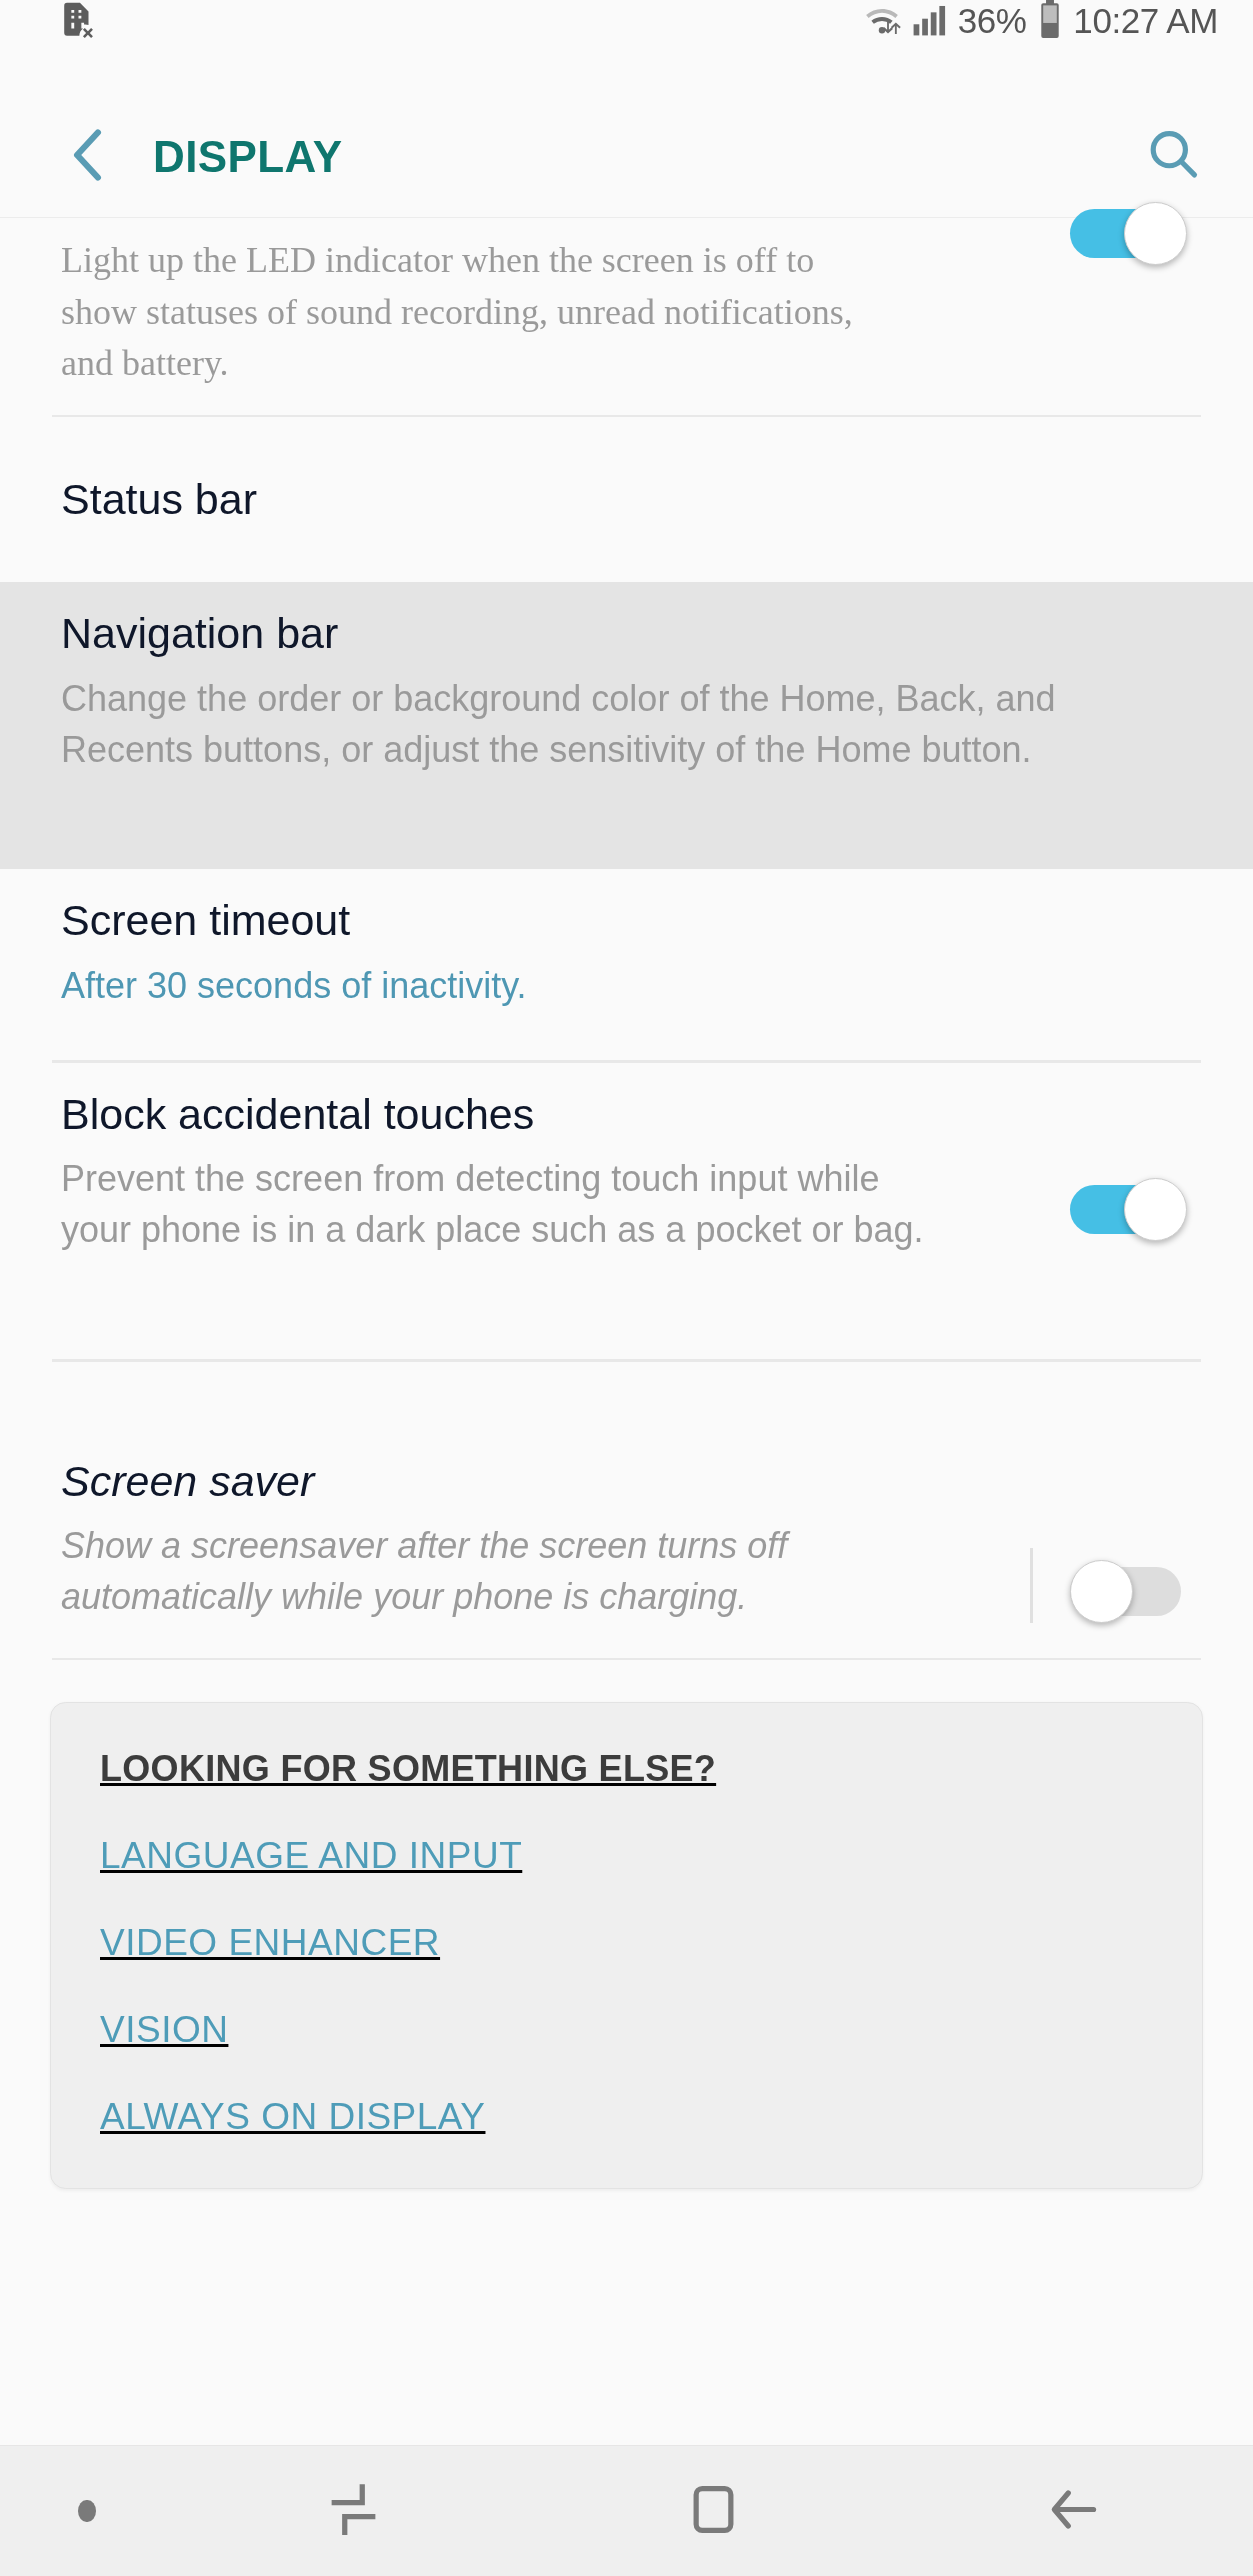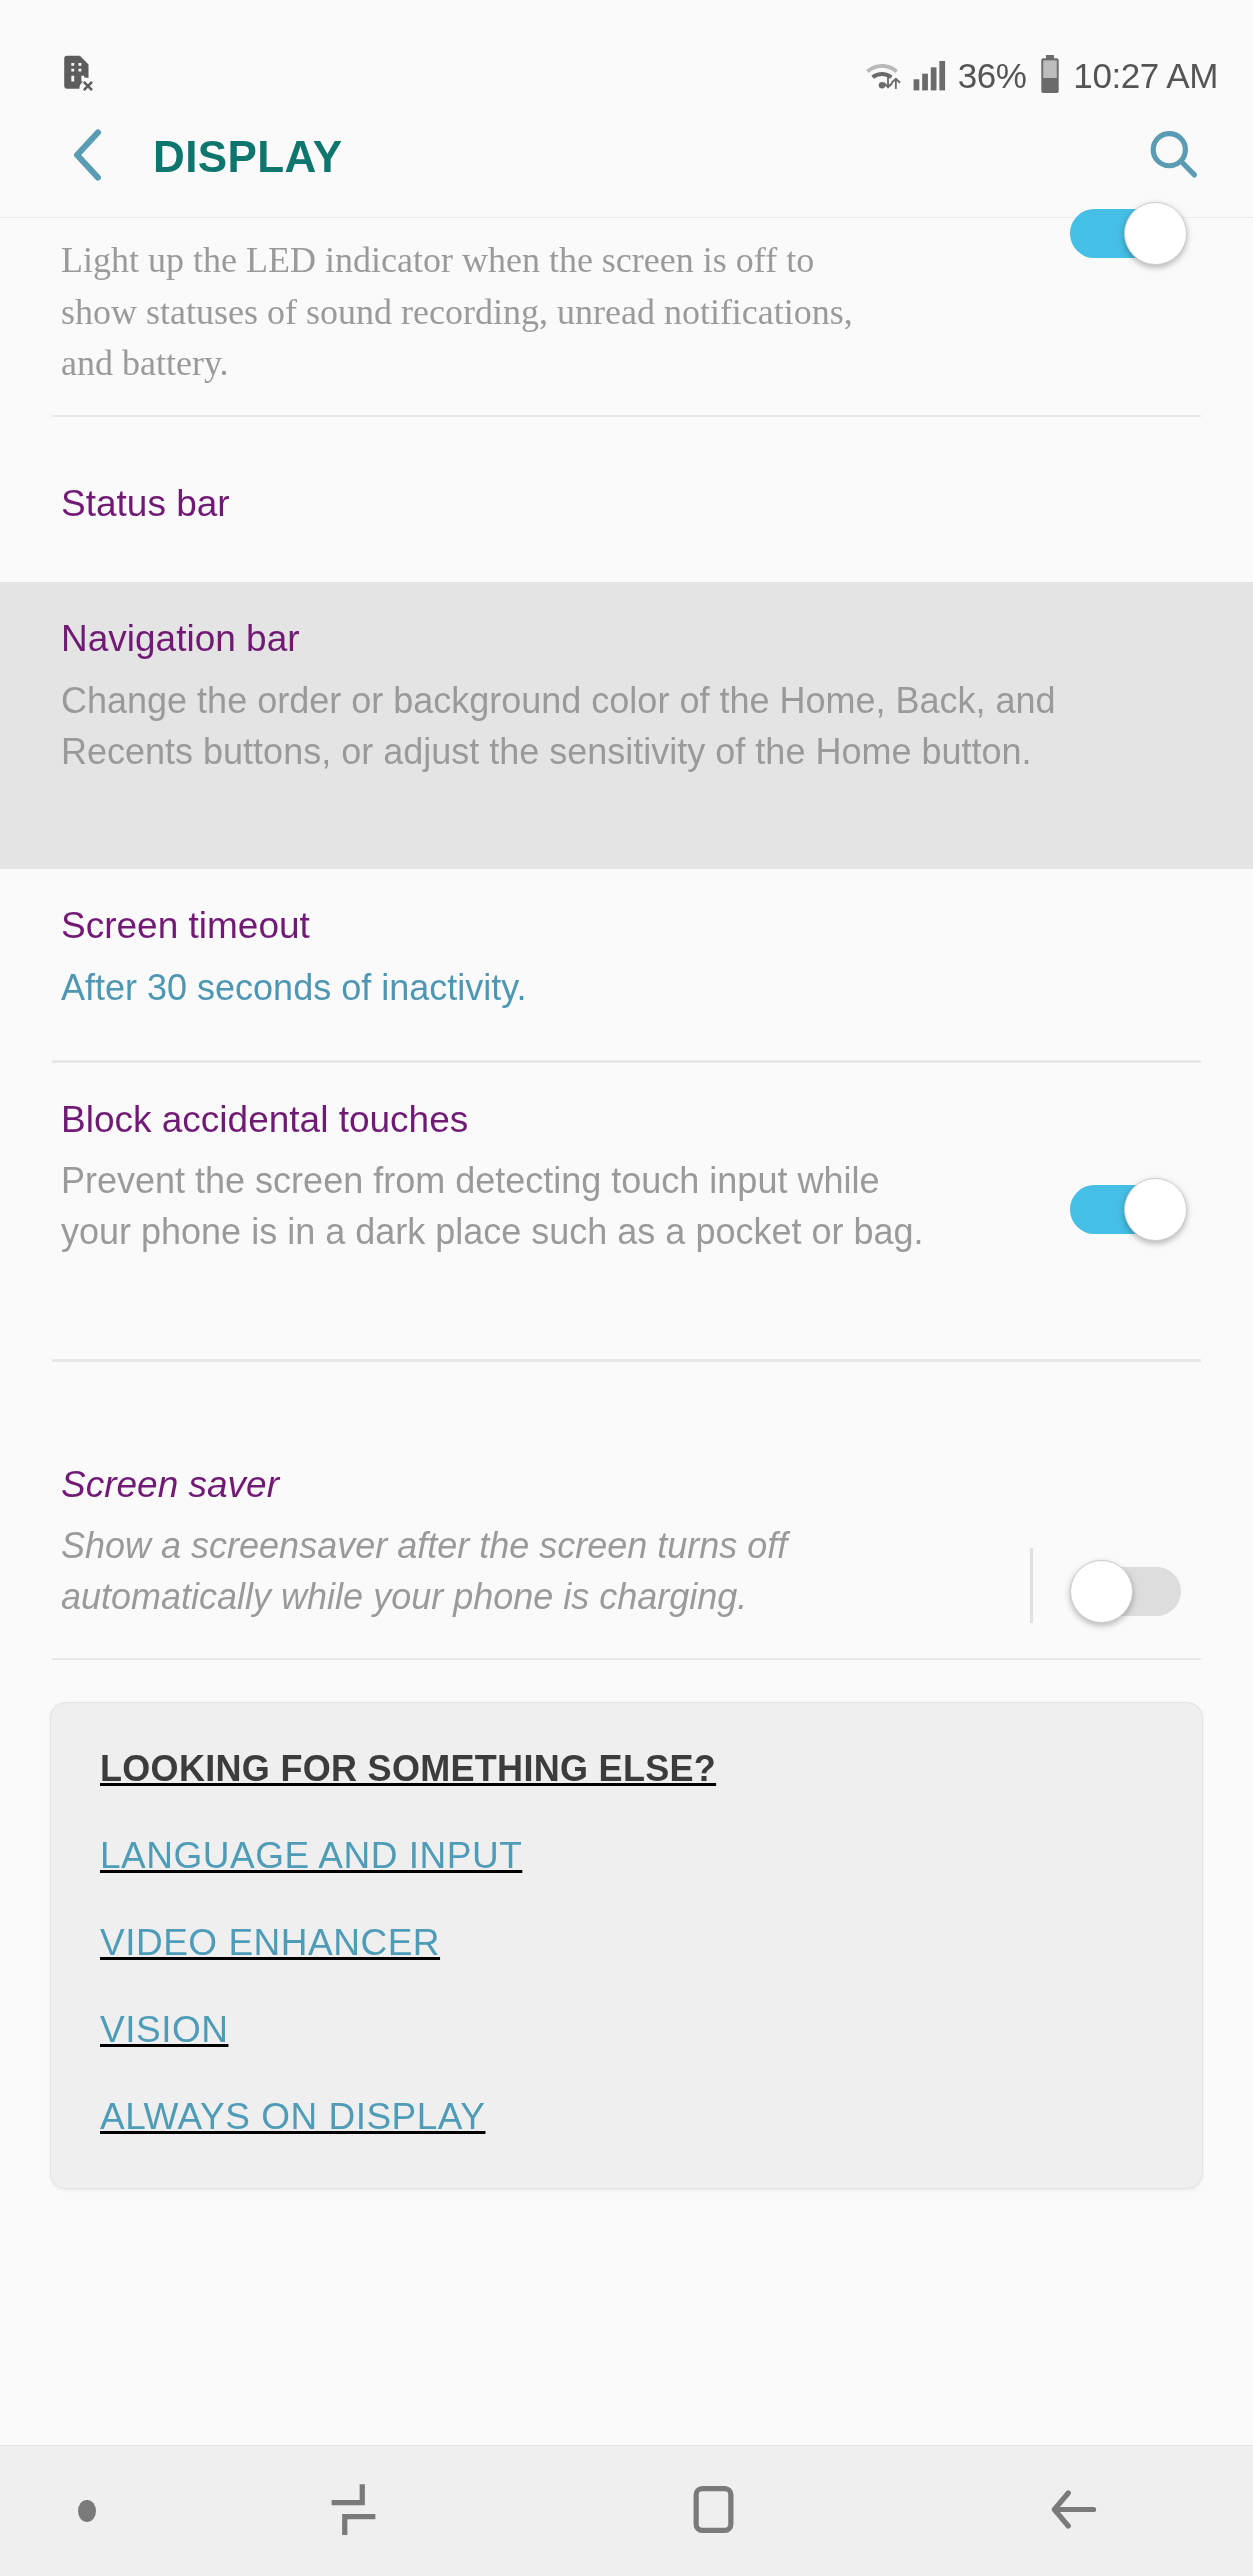--- a/index.html
+++ b/index.html
@@ -6,22 +6,22 @@
   html, body {
     width:1253px; height:2576px;
     background:#fafafa;
     font-family:"Liberation Sans", sans-serif;
     overflow:hidden;
   }
 
   
   .statusbar{
     height:96px; width:100%;
-    display:flex; align-items:flex-end;
-    padding:11px 35px 0 61px;
+    display:flex; align-items:flex-start;
+    padding:0 35px 0 61px;
     background:#fafafa;
   }
   .sb-left{ display:flex; align-items:center; gap:12.2px; }
   .sb-right{ margin-left:auto; display:flex; align-items:center; gap:10.4px; }
   .sb-text{ font-size:35px; color:#555; letter-spacing:-0.4px; }
 
   
   .header{
     height:122px; width:100%;
     display:flex; align-items:center;
@@ -42,21 +42,21 @@
   .row{
     position:relative;
     width:100%;
     padding:0 61px;
     display:flex; align-items:center;
     background:#fafafa;
   }
   .row.highlight{ background:#e4e4e4; }
   .row-text{ flex:1; min-width:0; padding-right:26px; }
   .row-title{
-    font-size:37px; color:#701a75; line-height:1.0;margin-top:8px;
+    font-size:43px; color:#0f172a; line-height:1.0;
   }
   .row-sub{
     font-size:36px; color:#9a9a9a; line-height:1.42; margin-top:17.4px;
   }
   .row-sub.accent{ color:#4e97b3; }
 
   .divider{
     height:2.6px; background:#e8e8e8;
     margin:0 52px;
   }

